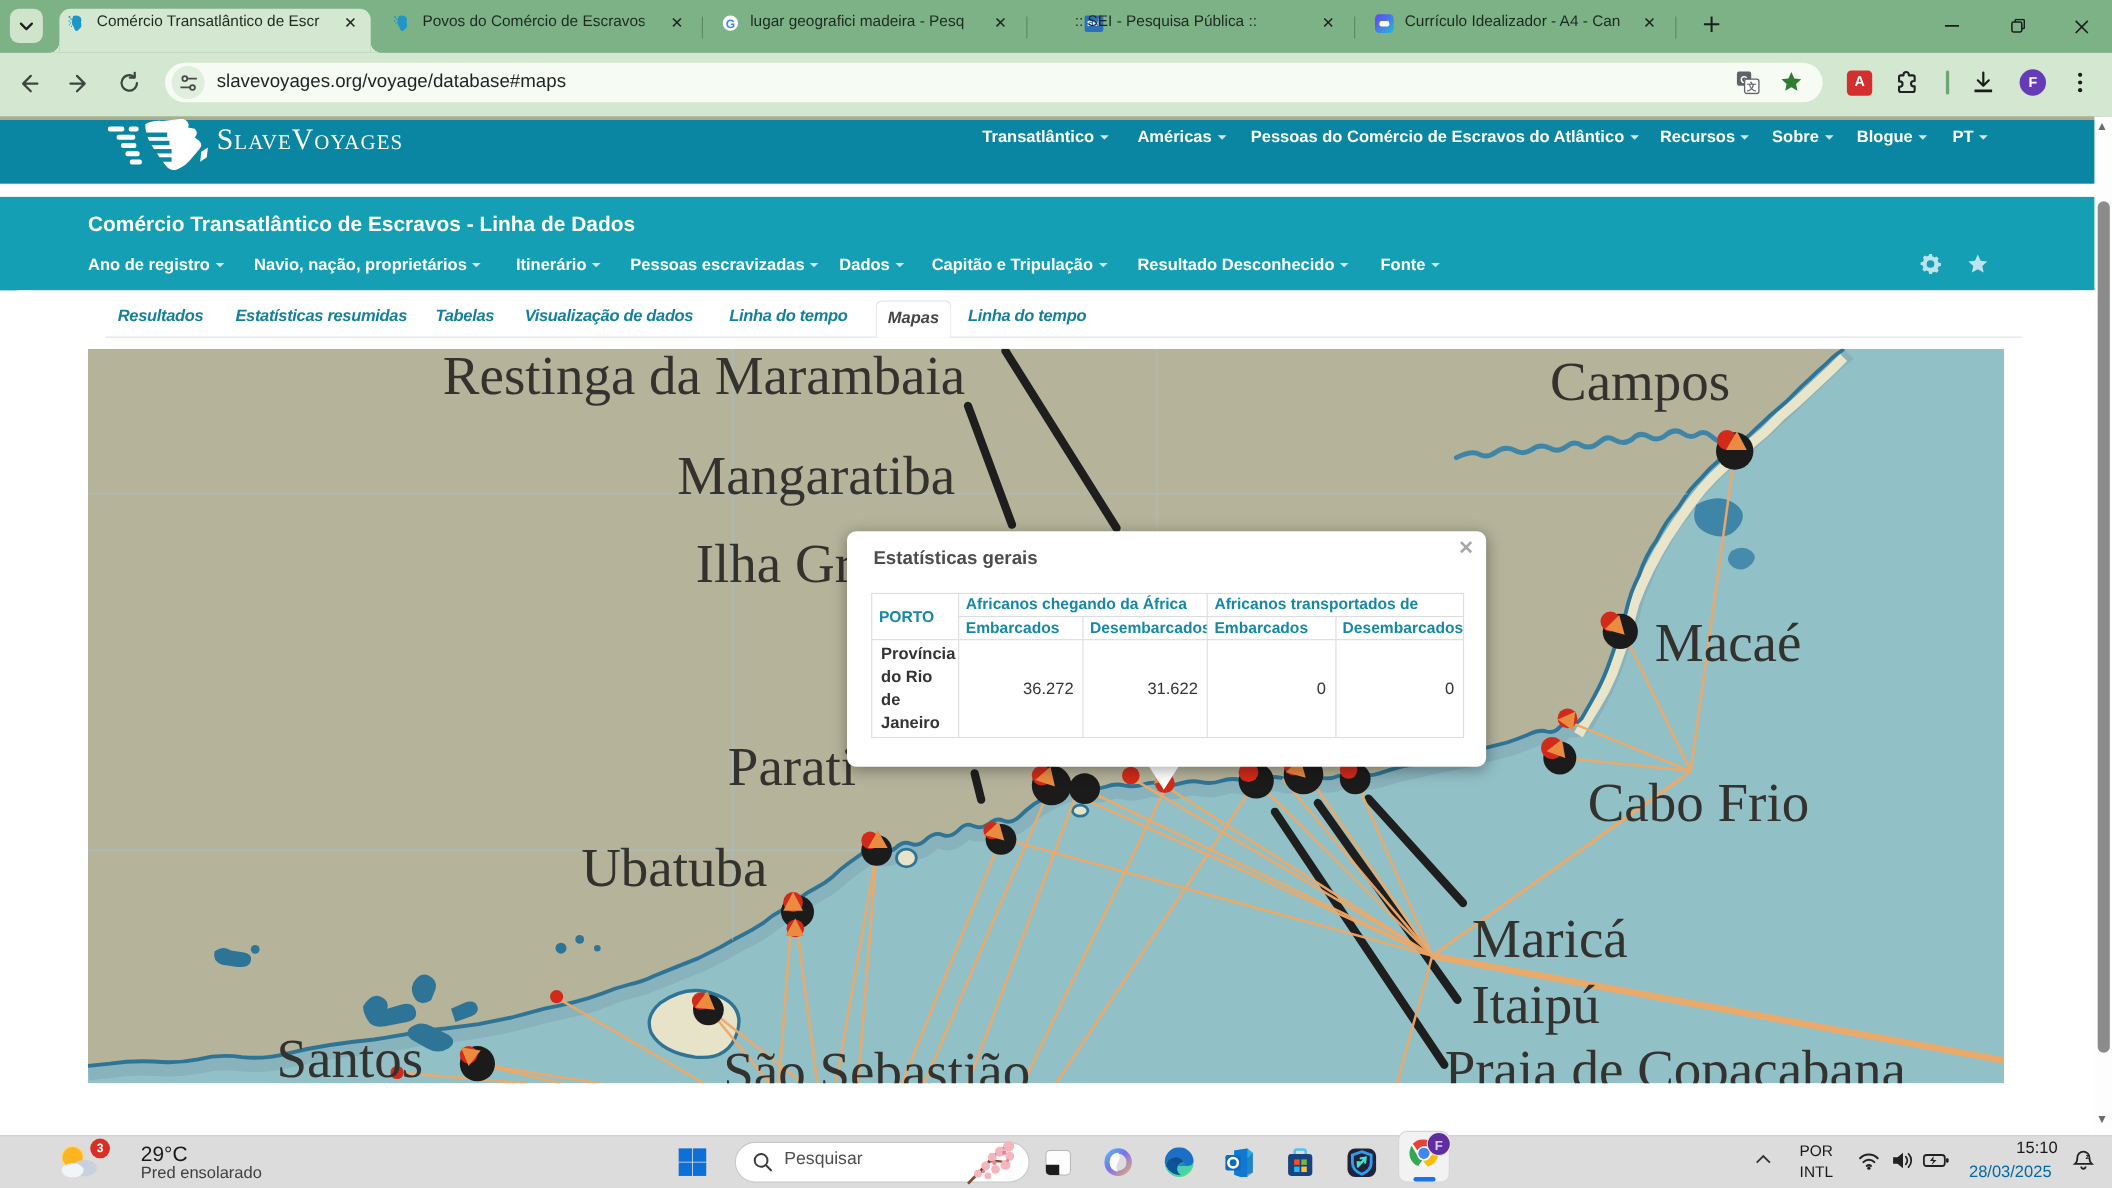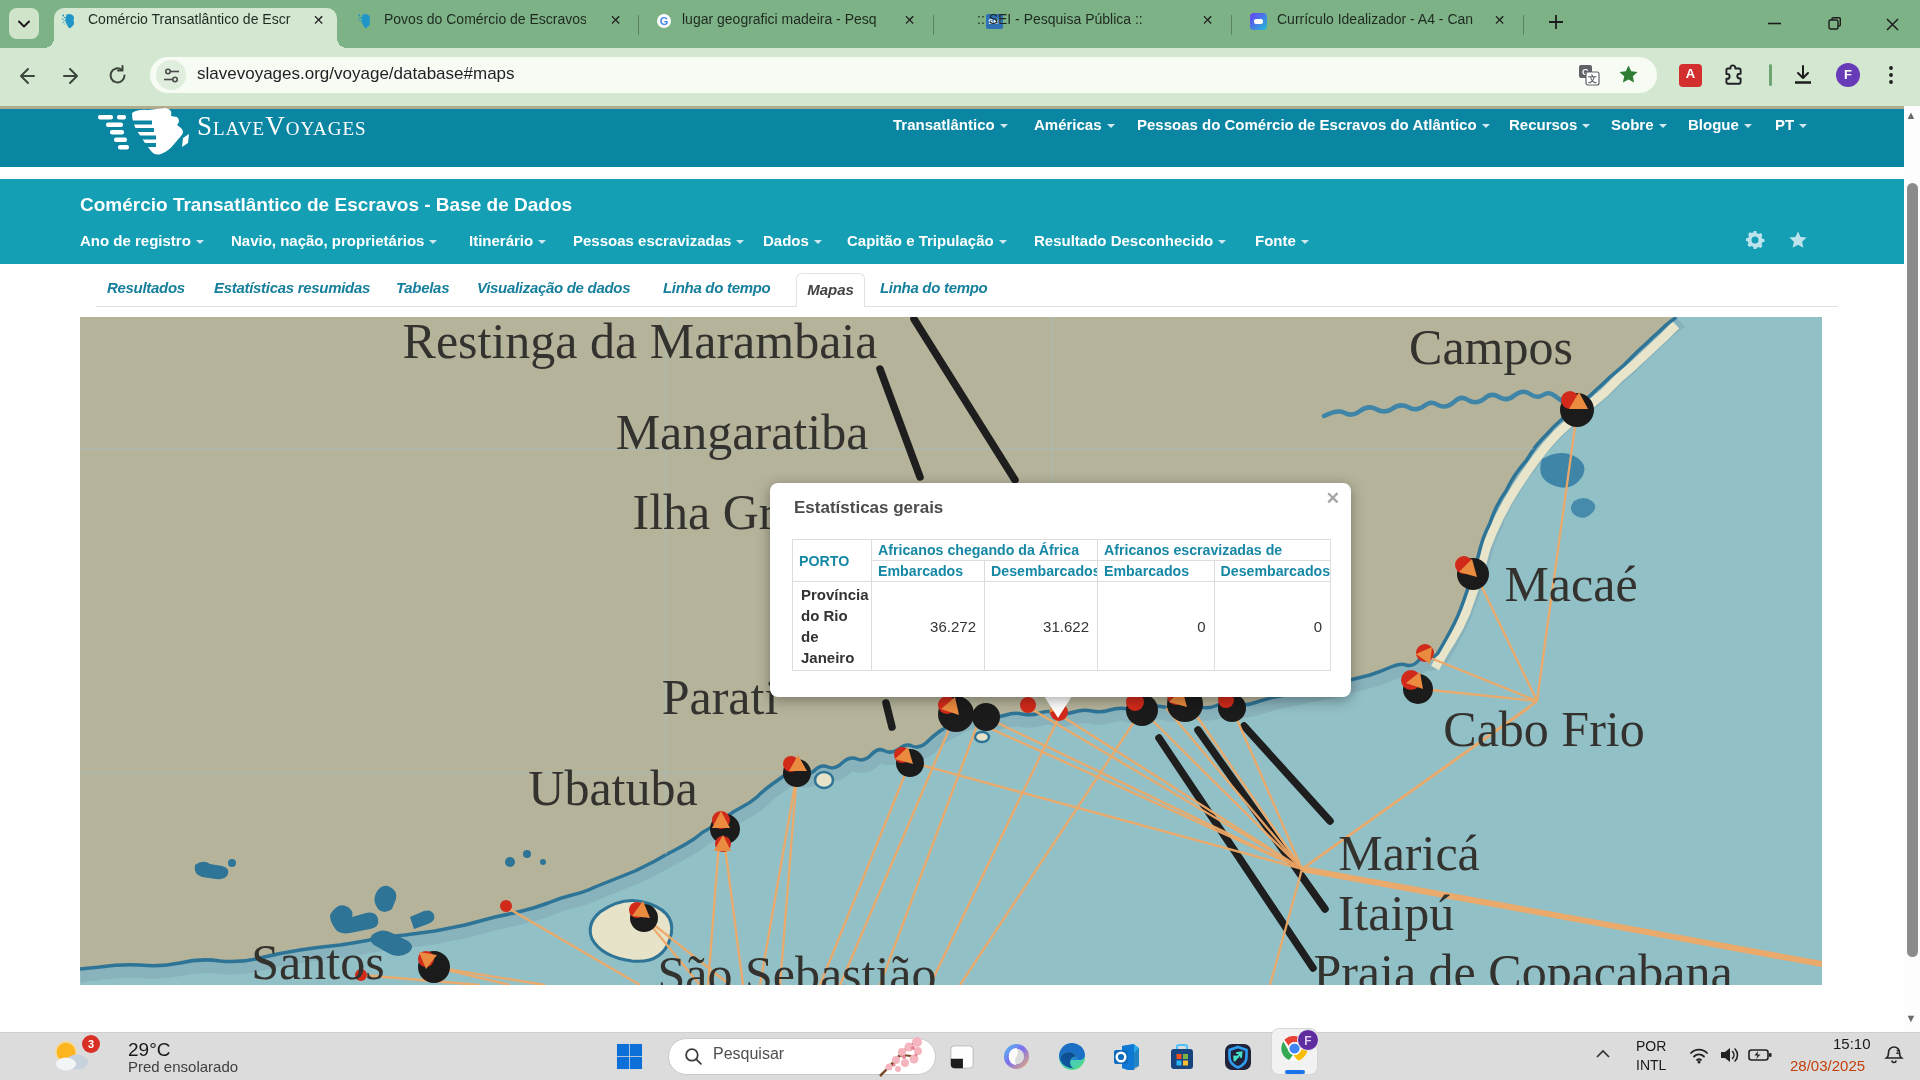--- a/index.html
+++ b/index.html
@@ -196,21 +196,21 @@
   <div class="abs" style="left:197px;top:2px;font-family:'Liberation Serif',serif;font-variant:small-caps;font-size:27px;color:#fff;letter-spacing:1px;">SlaveVoyages</div>
   <div class="topnav" style="left:893px;">Transatlântico<span class="caret"></span></div>
   <div class="topnav" style="left:1034px;">Américas<span class="caret"></span></div>
   <div class="topnav" style="left:1137px;">Pessoas do Comércio de Escravos do Atlântico<span class="caret"></span></div>
   <div class="topnav" style="left:1509px;">Recursos<span class="caret"></span></div>
   <div class="topnav" style="left:1611px;">Sobre<span class="caret"></span></div>
   <div class="topnav" style="left:1688px;">Blogue<span class="caret"></span></div>
   <div class="topnav" style="left:1775px;">PT<span class="caret"></span></div>
 </div>
 <div id="band2">
-  <h1>Comércio Transatlântico de Escravos - Base de Dados</h1>
+  <h1>Comércio Transatlântico de Escravos - Linha de Dados</h1>
   <div class="fnav" style="left:80px;">Ano de registro<span class="caret"></span></div>
   <div class="fnav" style="left:231px;">Navio, nação, proprietários<span class="caret"></span></div>
   <div class="fnav" style="left:469px;">Itinerário<span class="caret"></span></div>
   <div class="fnav" style="left:573px;">Pessoas escravizadas<span class="caret"></span></div>
   <div class="fnav" style="left:763px;">Dados<span class="caret"></span></div>
   <div class="fnav" style="left:847px;">Capitão e Tripulação<span class="caret"></span></div>
   <div class="fnav" style="left:1034px;">Resultado Desconhecido<span class="caret"></span></div>
   <div class="fnav" style="left:1255px;">Fonte<span class="caret"></span></div>
   <svg class="abs" style="left:1745px;top:51px" width="20" height="20" viewBox="0 0 20 20">
       <path fill="#bfe3ec" d="M10 6.5 a3.5 3.5 0 1 0 0 7 a3.5 3.5 0 0 0 0-7 M8.7 1 h2.6 l.4 2.2 a7 7 0 0 1 1.9.8 l2-.9 1.8 1.8-.9 2a7 7 0 0 1 .8 1.9 l2.2.4 v2.6 l-2.2.4 a7 7 0 0 1-.8 1.9 l.9 2-1.8 1.8-2-.9 a7 7 0 0 1-1.9.8 L11.3 19 H8.7 l-.4-2.2 a7 7 0 0 1-1.9-.8 l-2 .9-1.8-1.8.9-2 a7 7 0 0 1-.8-1.9 L1 10.9 V8.3 l2.2-.4 a7 7 0 0 1 .8-1.9 l-.9-2 L4.9 2.2 l2 .9 a7 7 0 0 1 1.9-.8 Z"></path>
@@ -391,21 +391,21 @@
 
 <div id="ptr"></div>
 <div id="popup">
   <h2>Estatísticas gerais</h2>
   <div class="x">✕</div>
   <table class="stats">
     <tbody>
         <tr>
       <th rowspan="2" style="width:79px;vertical-align:middle;">PORTO</th>
       <th colspan="2" style="width:226px;">Africanos chegando da África</th>
-      <th colspan="2" style="width:233px;">Africanos escravizadas de</th>
+      <th colspan="2" style="width:233px;">Africanos transportados de</th>
     </tr>
     <tr>
       <th style="width:114px;">Embarcados</th>
       <th style="width:112px;">Desembarcados</th>
       <th style="width:105px;">Embarcados</th>
       <th style="width:128px;">Desembarcados</th>
     </tr>
     <tr style="height:87px;">
       <td style="font-weight:bold;color:#333;line-height:21px;">Província do Rio de Janeiro</td>
       <td style="text-align:right;color:#333;">36.272</td>
@@ -550,18 +550,18 @@
   <svg class="abs" style="left:1719px;top:12px" width="20" height="20" viewBox="0 0 20 20">
       <path d="M2 7 H6 L11 3 V17 L6 13 H2 Z" fill="#222"></path>
       <path d="M13.5 6.5 a5 5 0 0 1 0 7 M16 4 a8.5 8.5 0 0 1 0 12" stroke="#222" stroke-width="1.6" fill="none" stroke-linecap="round"></path>
     </svg>
   <svg class="abs" style="left:1748px;top:13px" width="24" height="18" viewBox="0 0 24 18">
       <rect x="1" y="4" width="19" height="10" rx="2.5" stroke="#222" stroke-width="1.6" fill="none"></rect>
       <rect x="21" y="7" width="2.5" height="4" rx="1" fill="#222"></rect>
       <path d="M10 5 L6.5 9.5 H9.5 L8 13 L12.5 8.5 H9.5 Z" fill="#222"></path>
     </svg>
   <div class="abs" style="left:1833px;top:2px;font-size:15px;color:#191919;">15:10</div>
-  <div class="abs" style="left:1790px;top:24px;font-size:15px;color:#c2410c;">28/03/2025</div>
+  <div class="abs" style="left:1790px;top:24px;font-size:15px;color:#0369a1;">28/03/2025</div>
   <svg class="abs" style="left:1884px;top:12px" width="20" height="20" viewBox="0 0 20 20">
       <path d="M10 2 a5.5 5.5 0 0 1 5.5 5.5 q0 4 2 5.5 H2.5 q2-1.5 2-5.5 A5.5 5.5 0 0 1 10 2 M8 15.5 a2 2 0 0 0 4 0" fill="none" stroke="#222" stroke-width="1.6"></path>
       <text x="12" y="9" font-size="7" font-weight="bold" fill="#222" font-family="Liberation Sans">z</text>
     </svg>
 </div>
 
 </body></html>

